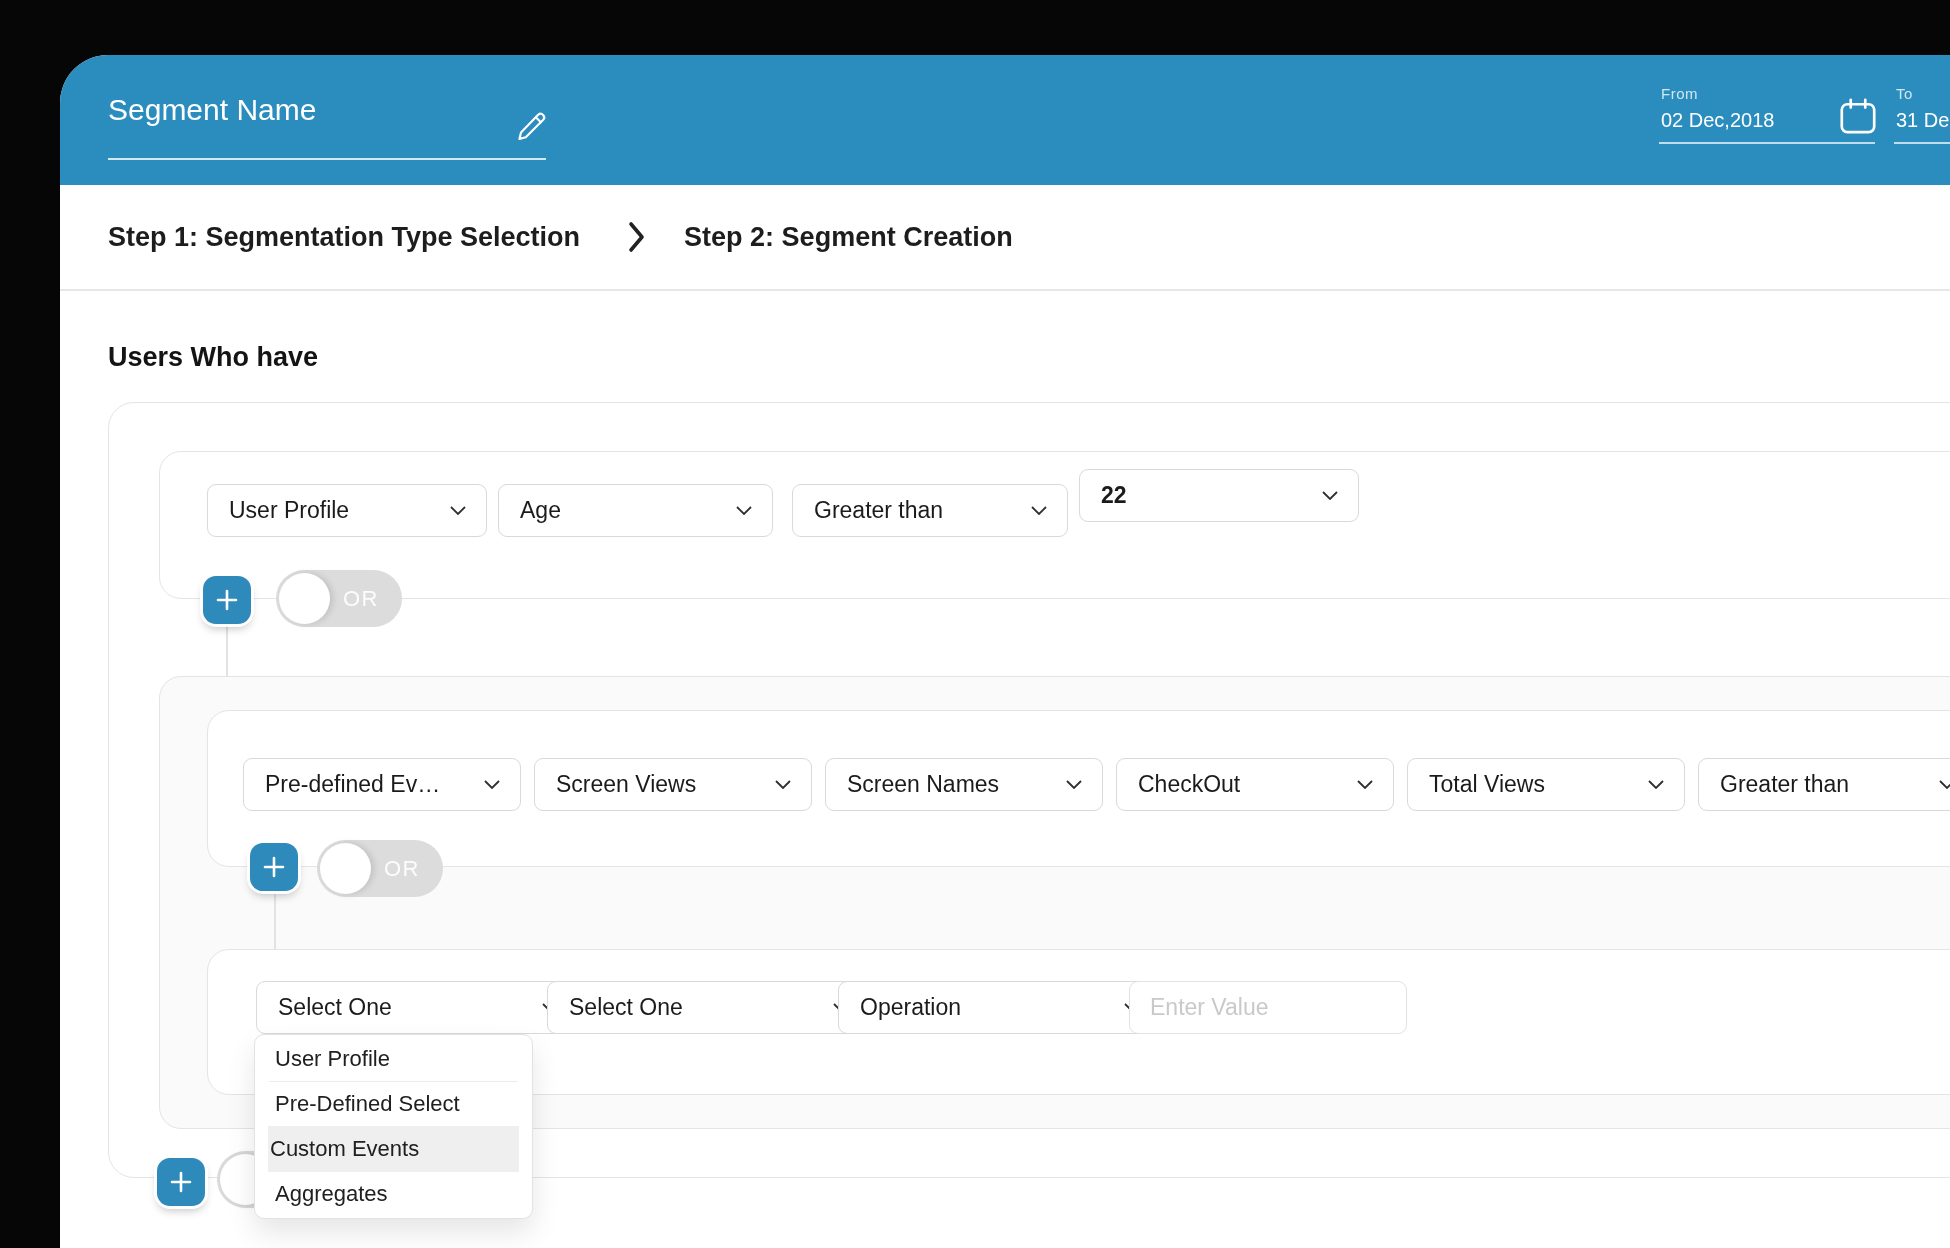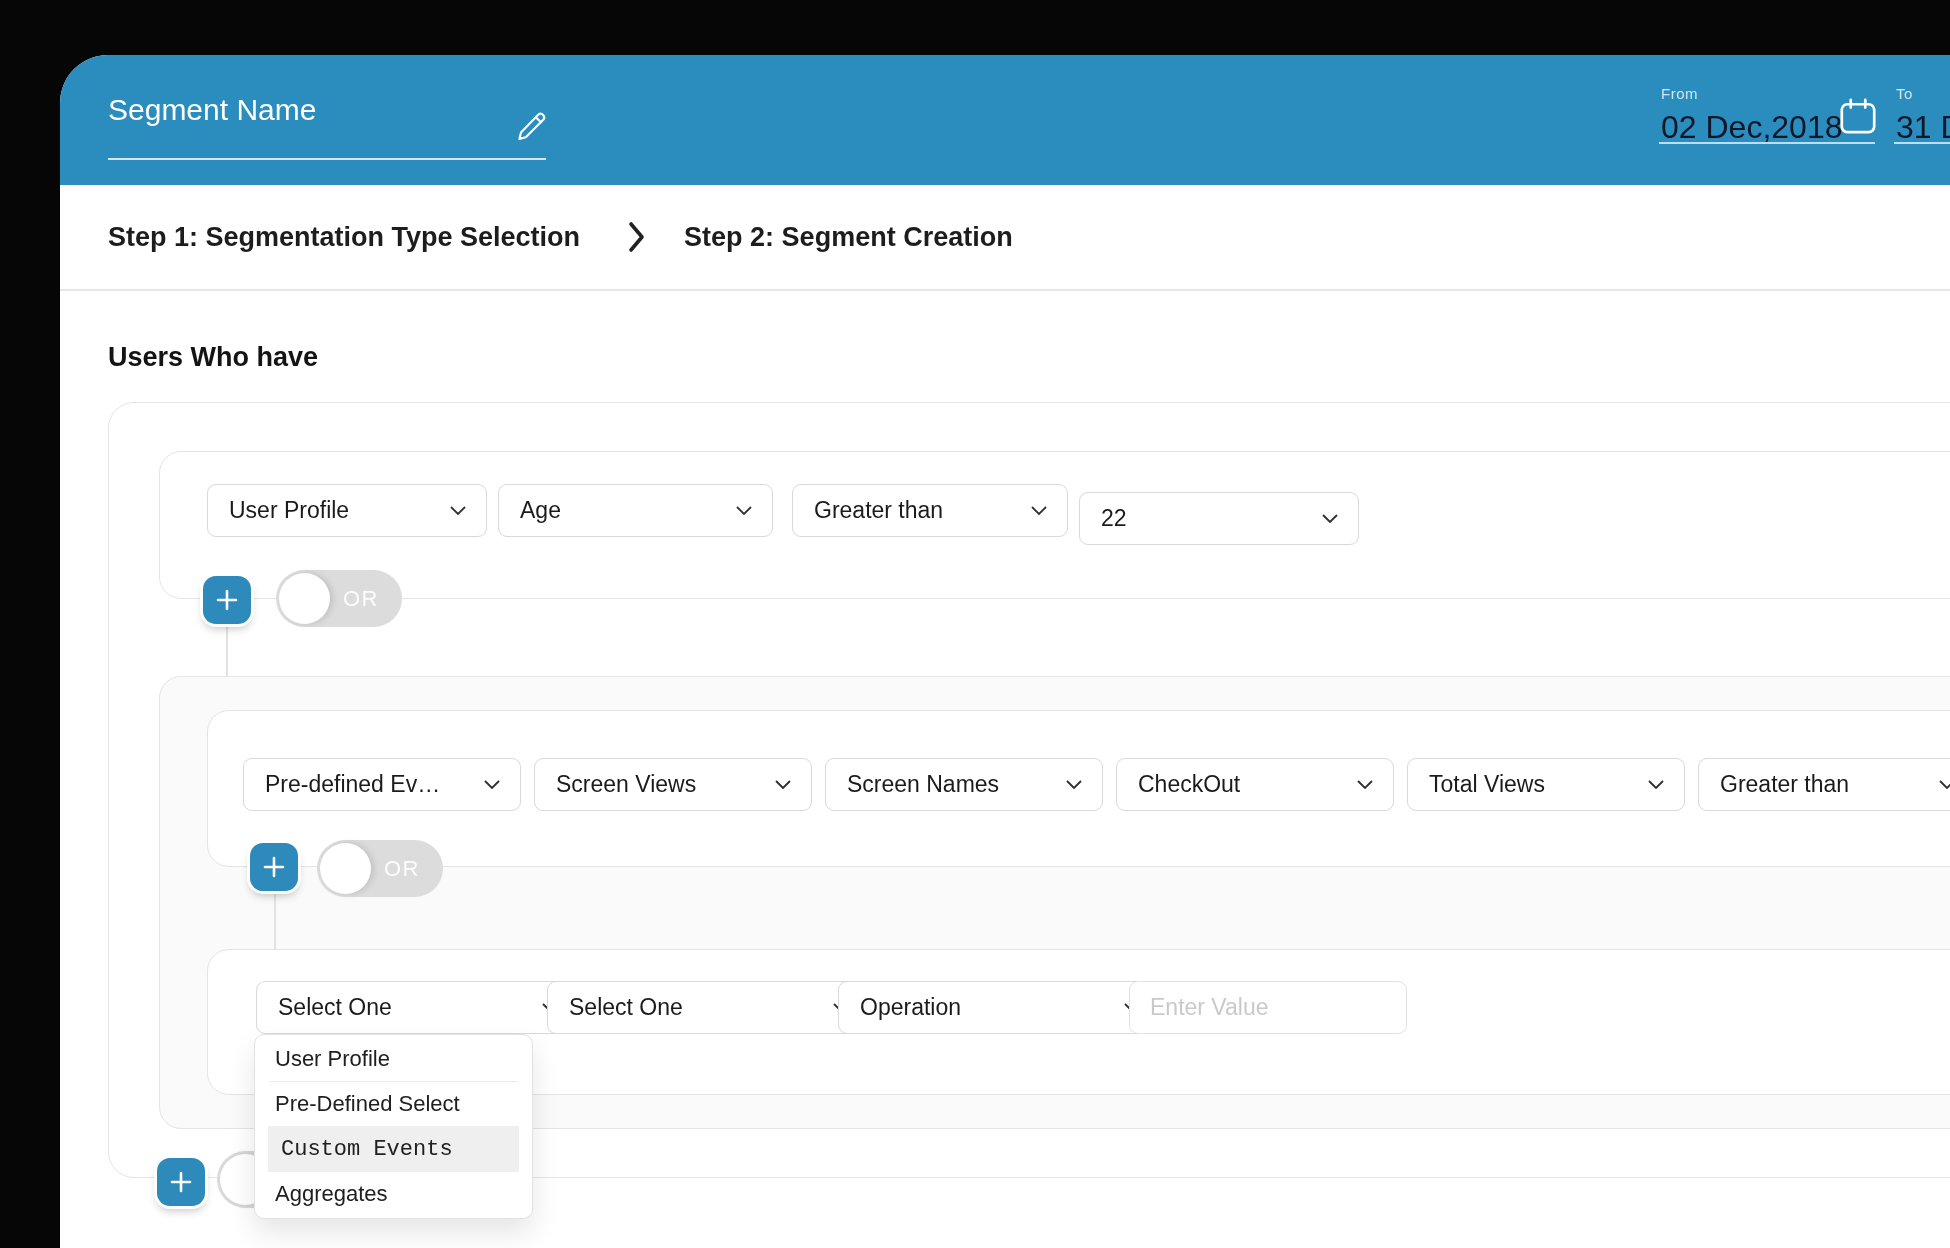--- a/index.html
+++ b/index.html
@@ -9,21 +9,21 @@
   .app-window{position:absolute;left:60px;top:55px;width:1890px;height:1193px;
     background:#fff;border-top-left-radius:48px;overflow:hidden;}
 
   
   .app-header{position:absolute;left:0;top:0;right:0;height:142px;
     background:#2b8dbe;border-top-left-radius:42px;}
   .seg-name{position:absolute;left:48px;top:38px;color:#fff;font-size:30px;font-weight:500;}
   .seg-underline{position:absolute;left:48px;top:103px;width:438px;height:2px;background:rgba(255,255,255,.8);}
   .pencil{position:absolute;left:452px;top:50px;width:36px;height:36px;cursor:pointer;}
   .date-label{position:absolute;top:30px;color:rgba(255,255,255,.78);font-size:15px;letter-spacing:.5px;}
-  .date-value{position:absolute;top:54px;color:#0f172a;font-size:32px;white-space:nowrap;}
+  .date-value{position:absolute;top:54px;color:#ffffff;font-size:20px;white-space:nowrap;}
   .date-underline{position:absolute;top:87px;height:2px;background:rgba(255,255,255,.7);}
   .from-label{left:1601px;} .from-value{left:1601px;} .from-line{left:1599px;width:216px;}
   .calendar{position:absolute;left:1779px;top:42px;width:38px;height:38px;cursor:pointer;}
   .to-label{left:1836px;} .to-value{left:1836px;} .to-line{left:1834px;width:160px;}
 
   
   .steps-bar{position:absolute;left:0;top:130px;right:0;height:106px;background:#fff;
     border-bottom:2px solid #e6e6e6;display:flex;align-items:center;padding-left:48px;}
   .step-text{font-size:27px;font-weight:600;color:#1d1d1d;}
   .step-chevron{width:22px;height:32px;margin:0 36px 0 46px;flex:0 0 auto;}
@@ -60,34 +60,34 @@
 
   
   .plus-1{left:94px;top:173px;} .toggle-1{left:167px;top:167px;}
   .vline-1{left:117px;top:221px;height:54px;}
   .plus-2{left:90px;top:166px;} .toggle-2{left:157px;top:163px;}
   .vline-2{left:114px;top:215px;height:58px;}
   .plus-3{left:48px;top:755px;} .toggle-3{left:108px;top:748px;z-index:1;}
 
   
   .r1-f0{left:47px;top:32px;} .r1-f1{left:338px;top:32px;width:275px;}
-  .r1-f2{left:632px;top:32px;width:276px;} .r1-f3{left:919px;top:40px;}
+  .r1-f2{left:632px;top:32px;width:276px;} .r1-f3{left:919px;top:17px;font-weight:bold;}
   .r2 .sel{width:278px;top:47px;}
   .r2-f0{left:35px;gap:16px;} .r2-f1{left:326px;} .r2-f2{left:617px;}
   .r2-f3{left:908px;} .r2-f4{left:1199px;} .r2-f5{left:1490px;}
   .r3 .sel{width:323px;top:31px;}
   .r3-f0{left:48px;} .r3-f1{left:339px;} .r3-f2{left:630px;} .r3-f3{left:921px;top:31px;}
 
   
   .menu{position:absolute;left:145px;top:631px;width:279px;z-index:10;background:#fff;
     border:1.5px solid #e2e2e2;border-radius:10px;box-shadow:0 14px 28px rgba(0,0,0,.10);
     padding:2px 0;}
   .menu-item{height:44px;display:flex;align-items:center;padding-left:20px;
     font-size:22px;color:#202020;cursor:pointer;}
-  .menu-item.highlight{height:46px;margin:0 13px;padding-left:13px;background:#efefef;font-family:Liberation Mono, monospace;}
+  .menu-item.highlight{height:46px;margin:0 13px;padding-left:2px;background:#efefef;}
   .menu-divider{height:1px;background:#ececec;margin:0 14px;}
 </style>
 </head>
 <body>
 
 <div class="app-window">
 
   <div class="app-header">
     <div class="seg-name">Segment Name</div>
     <div class="seg-underline"></div>

